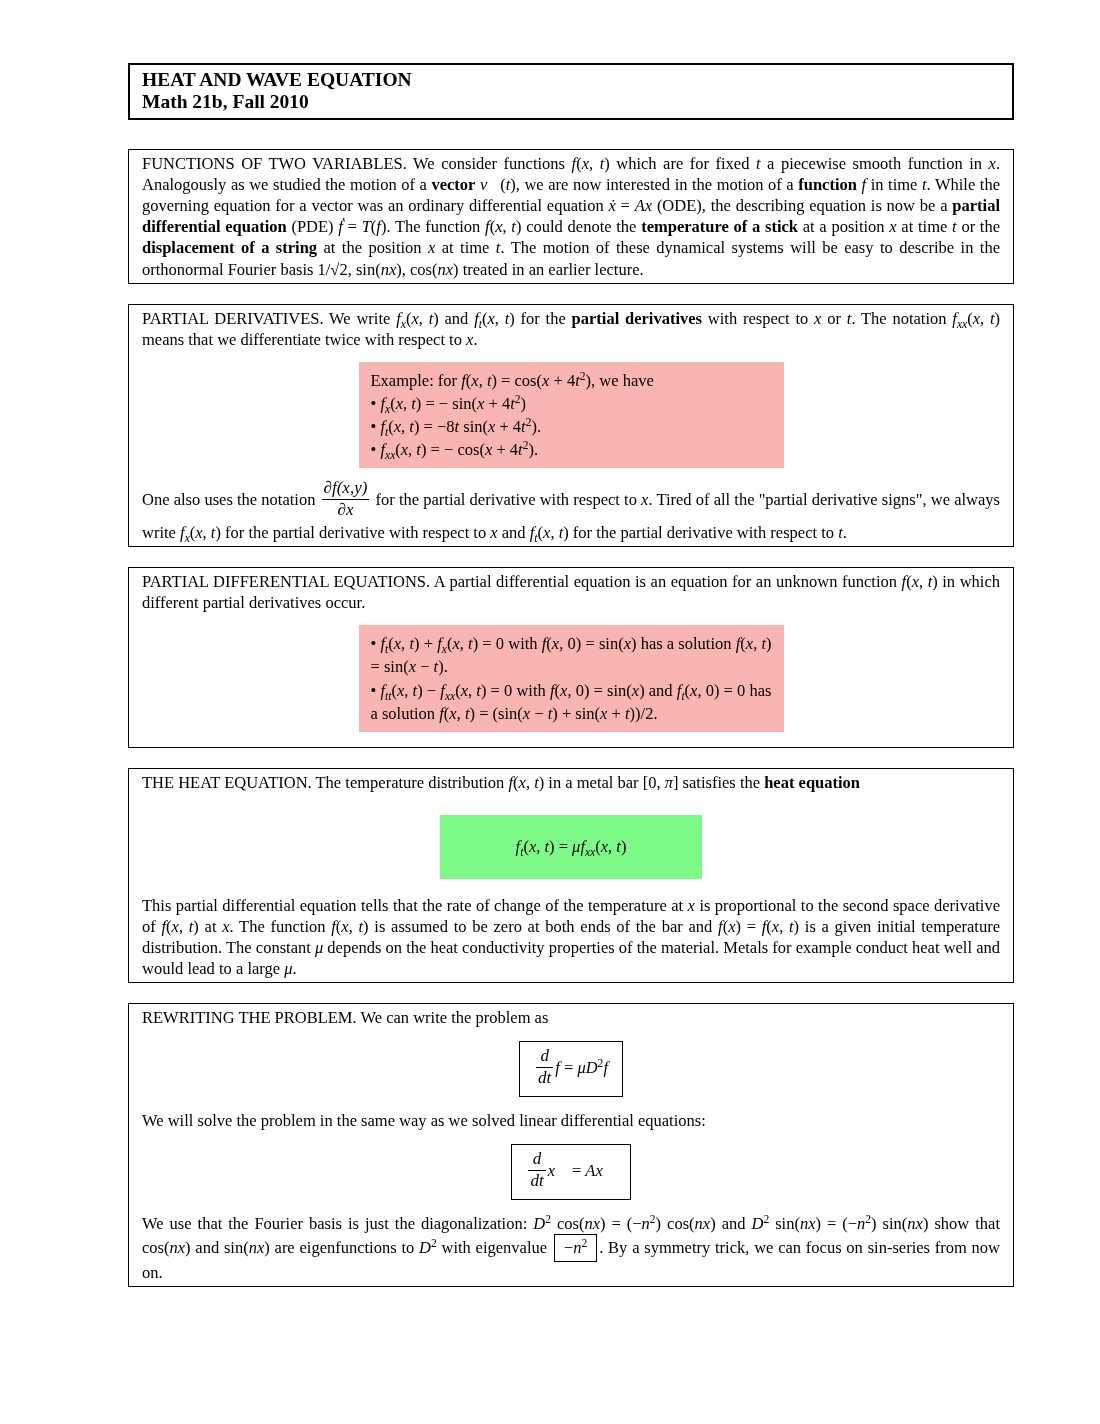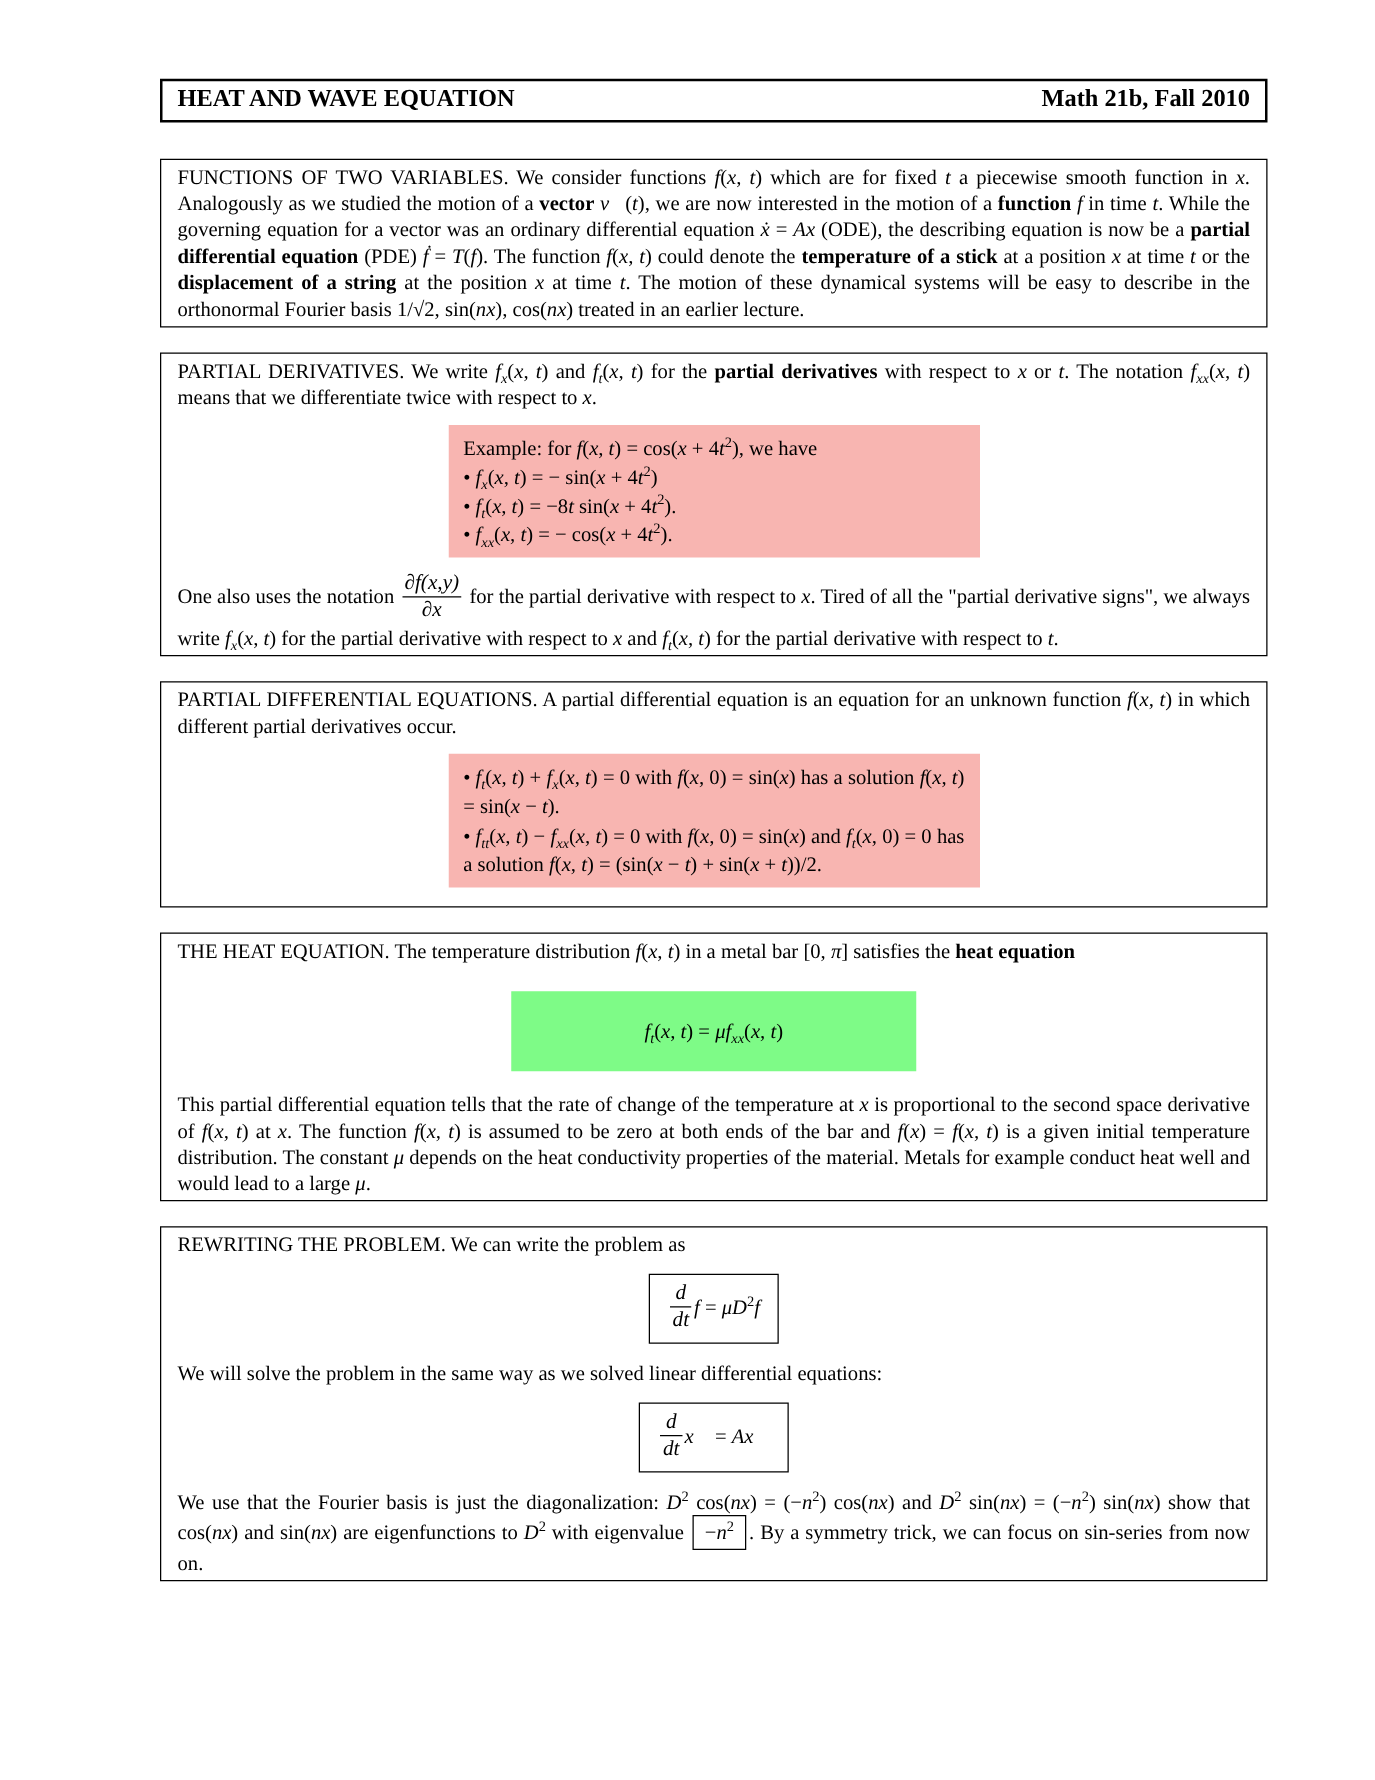--- a/index.html
+++ b/index.html
@@ -6,39 +6,39 @@
   body {
     width:1100px; height:1424px; background:#ffffff; color:#000;
     font-family:"Liberation Serif","DejaVu Serif",serif;
     font-size:16.5px; overflow:hidden;
   }
   .page { box-sizing:border-box; width:1100px; padding:63px 86px 0 128px; }
 
   .titlebox {
     border:2px solid #000; display:flex; justify-content:space-between;
     align-items:baseline; padding:4px 12px 5px 12px; margin-bottom:29px;
-    font-weight:bold; font-size:19.5px;
+    font-weight:bold; font-size:19.5px;flex-direction:column;
   }
 
   .secbox { border:1.5px solid #000; padding:3px 13px; margin-bottom:20px; }
   .secbox p { margin:0; text-align:justify; line-height:1.28; }
   .secbox p + p { }
 
   i { font-style:italic; }
   sub { font-style:italic; font-size:70%; line-height:0; }
   sup { font-size:70%; line-height:0; }
 
   .pinkbox {
     width:425px; margin:12px auto; padding:7px 12px; box-sizing:border-box;
     line-height:1.40;
   }
   .pinkbox .exline { text-align:justify; }
 
   .greenbox {
-    width:324px; margin:22px auto 16px auto; padding:22px 6px;
+    width:262px; margin:22px auto 16px auto; padding:22px 6px;
     text-align:center; box-sizing:border-box;
   }
 
   .eqbox {
     border:1.3px solid #000; width:fit-content; margin:13px auto;
     padding:6px 14px; text-align:center;
   }
 
   .inlinebox {
     border:1.3px solid #000; display:inline-block; padding:2px 9px 3px 9px;

